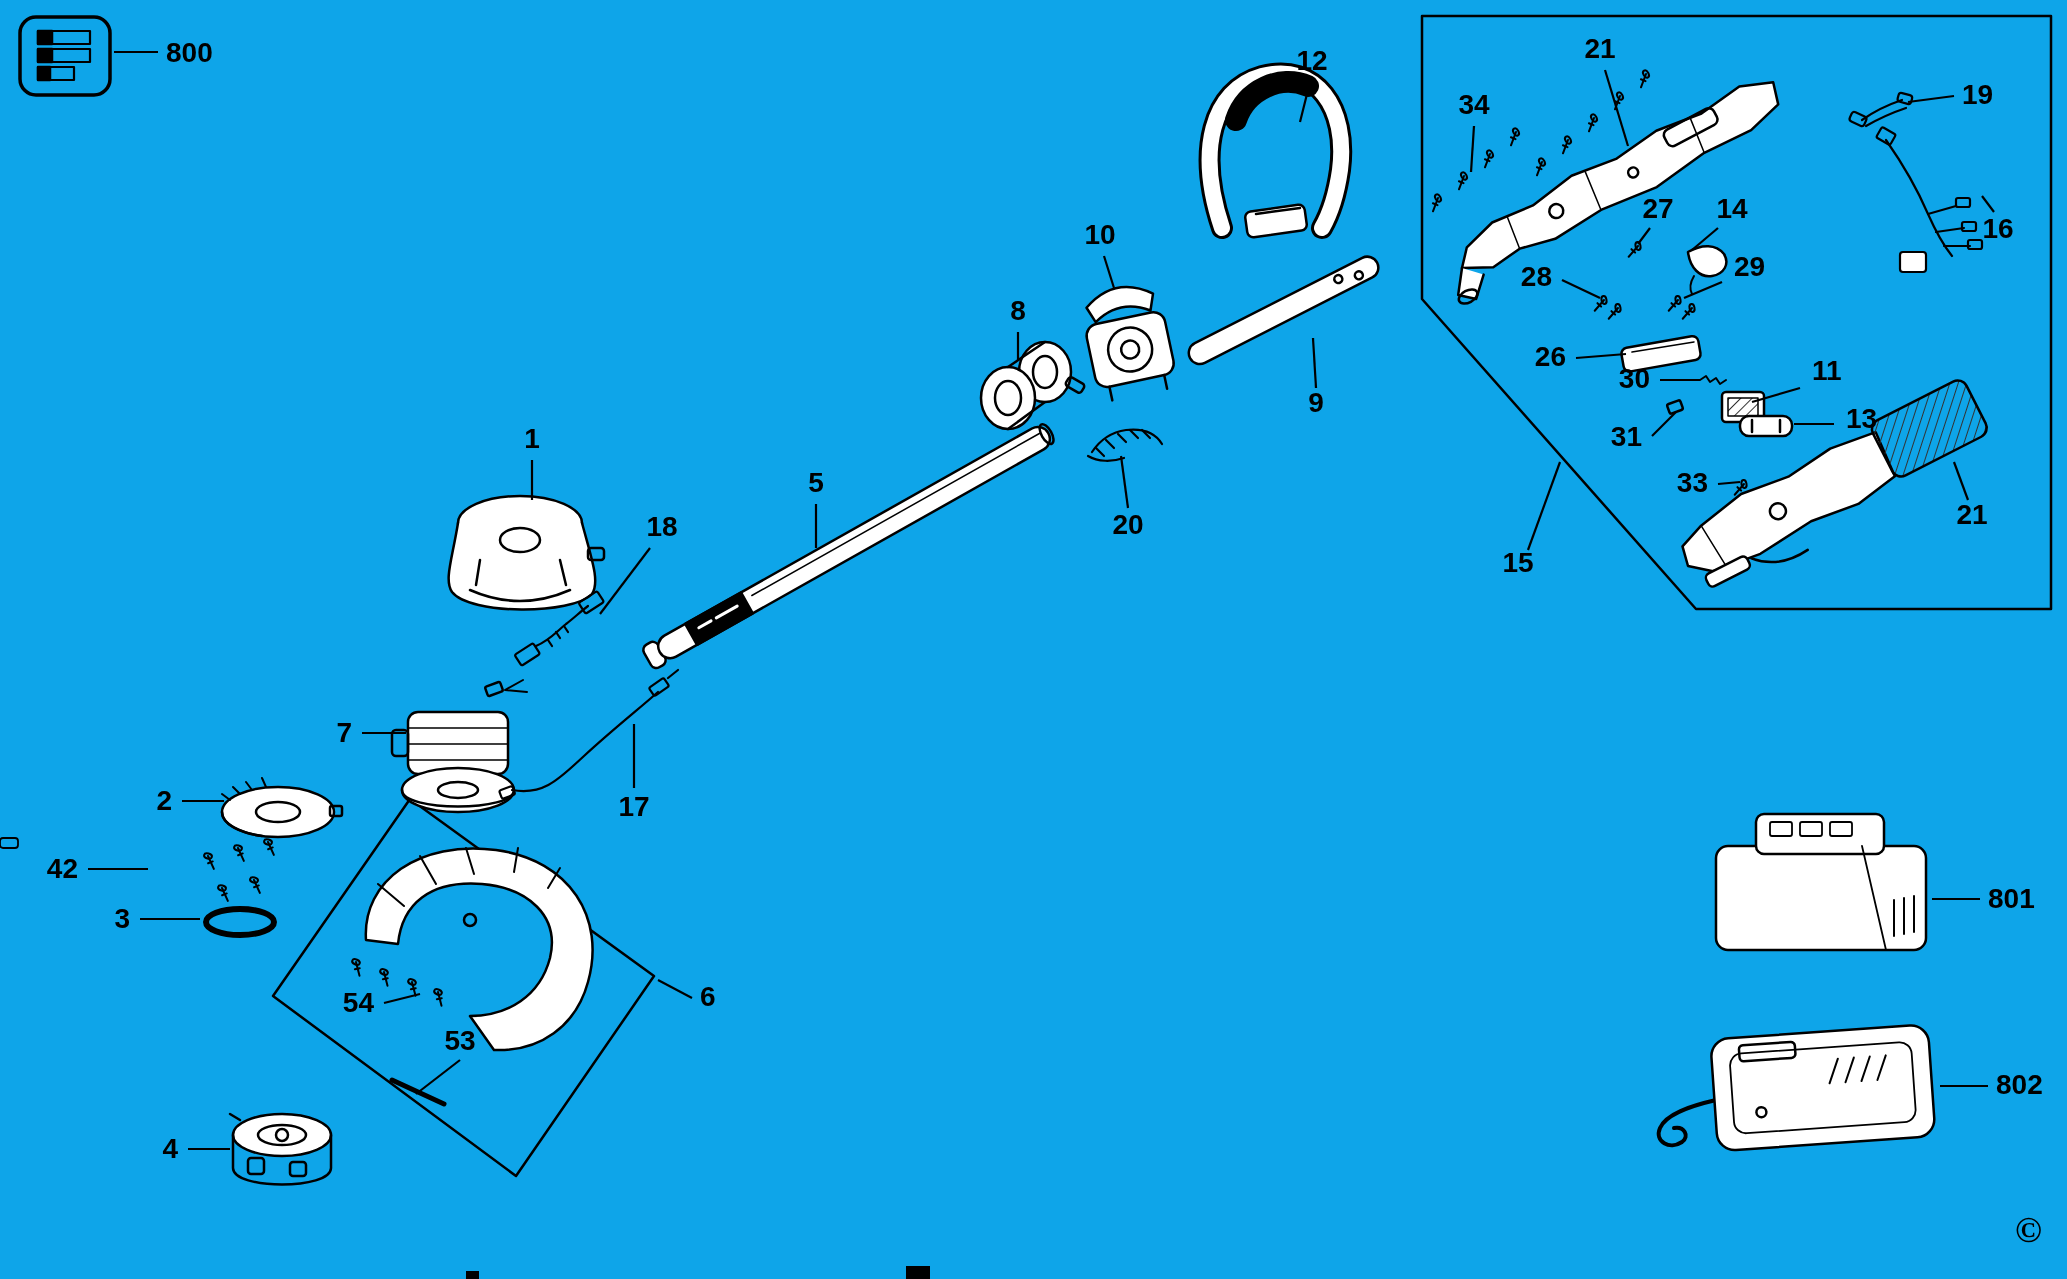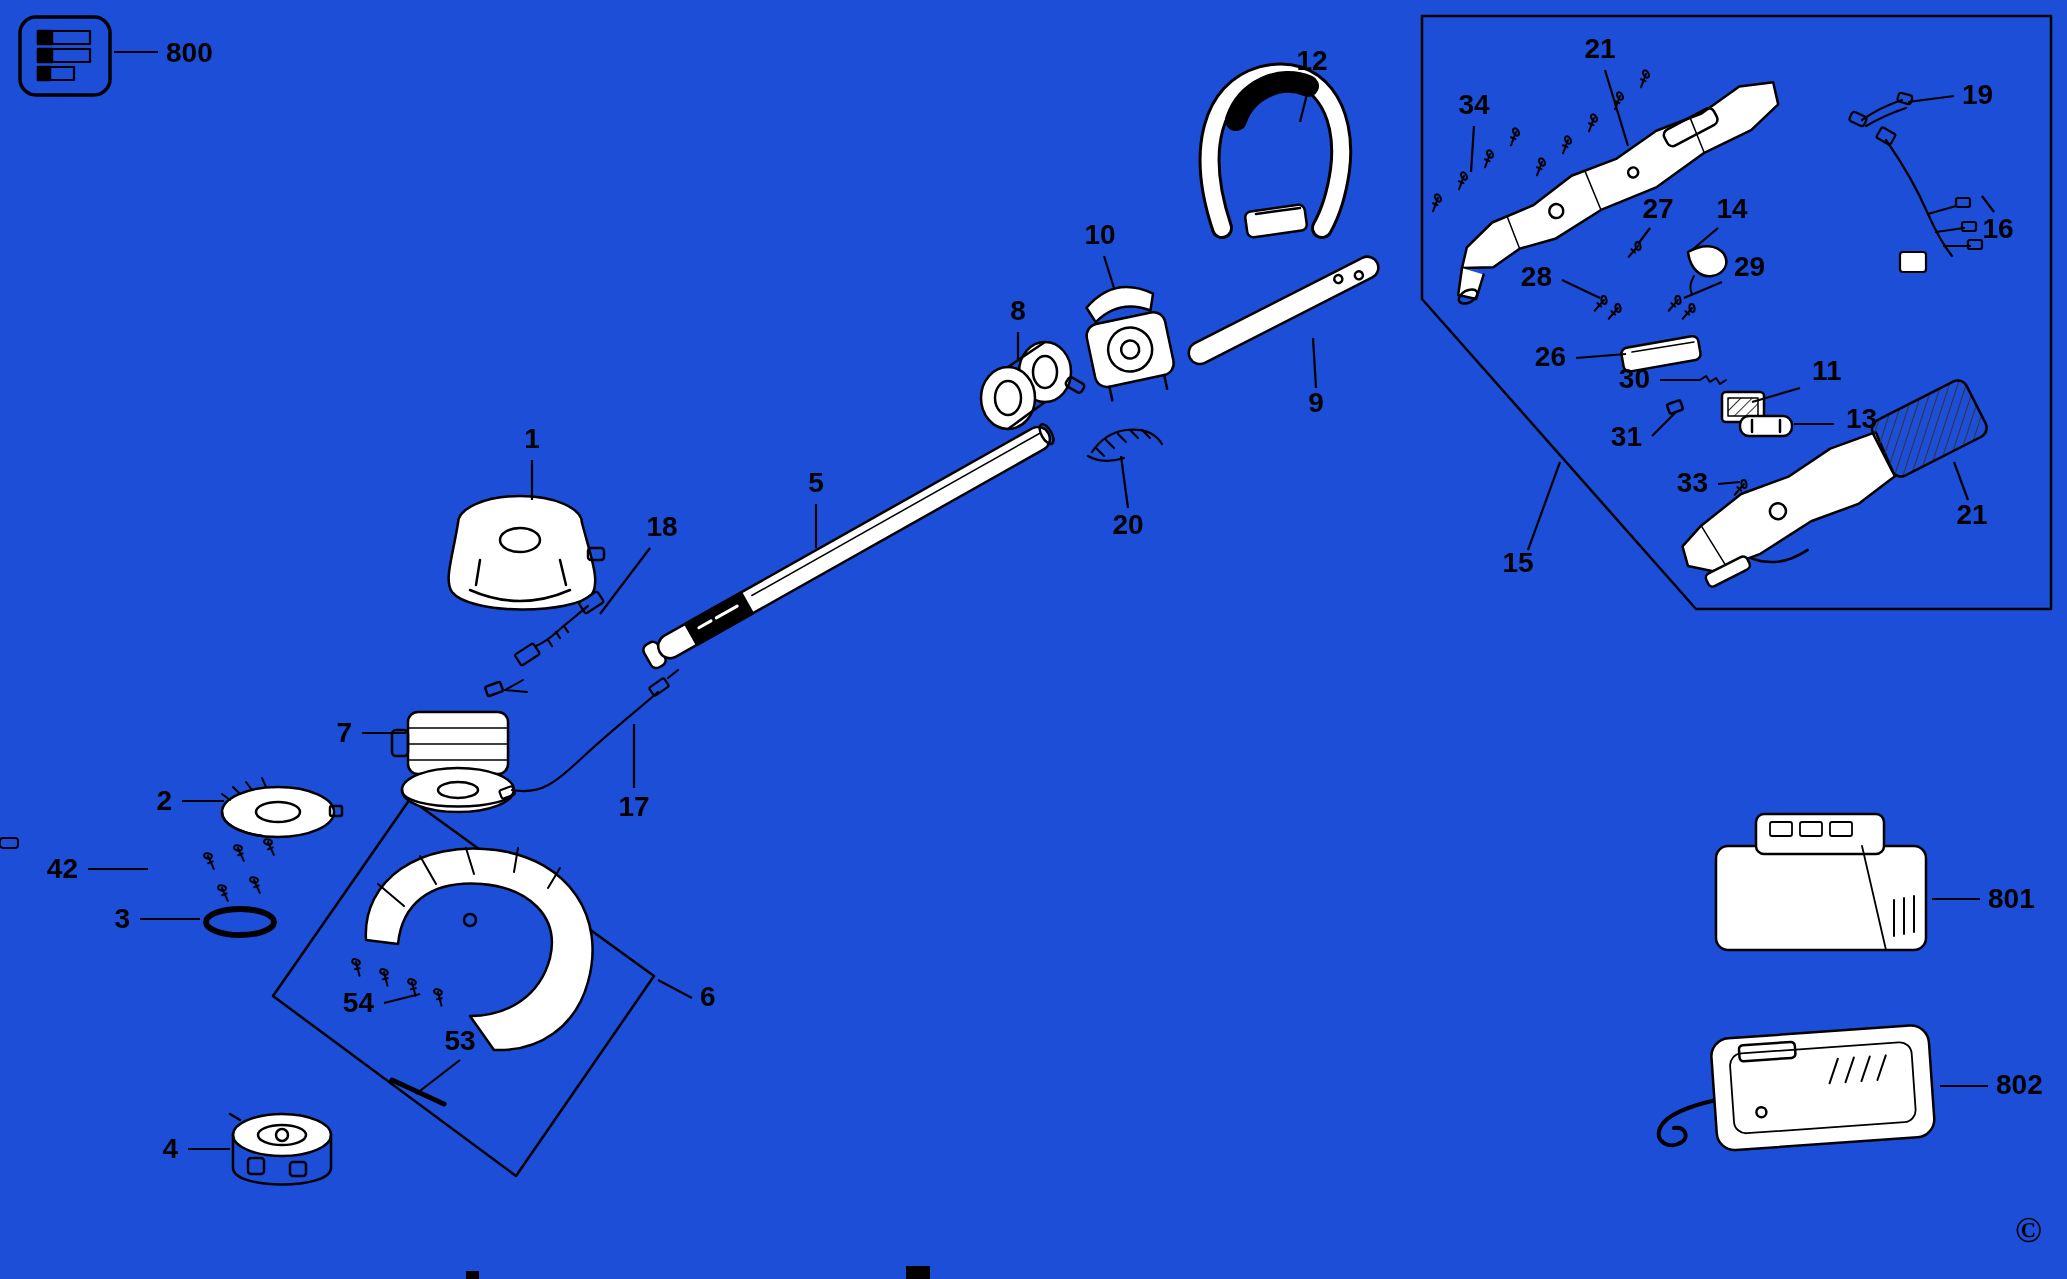--- a/index.html
+++ b/index.html
@@ -1,16 +1,16 @@
 <!DOCTYPE html>
 <html><head>
 <meta charset="utf-8">
 <style>
   html,body{margin:0;padding:0;background:#fff;}
-  .page{position:relative;width:2067px;height:1279px;background:#1d4ed8;overflow:hidden;}
+  .page{position:relative;width:2067px;height:1279px;background:#0ea5e9;overflow:hidden;}
   svg{display:block;}
   .part-label{font-family:"Liberation Sans",sans-serif;font-weight:bold;font-size:28px;fill:#000;}
   .leader{stroke:#000;stroke-width:2.2;fill:none;}
   .copyright{font-family:"Liberation Serif",serif;font-weight:bold;font-size:36px;fill:#000;}
 </style>
 </head>
 <body>
 
 <div class="page">
 <svg viewBox="0 0 2067 1279" width="2067" height="1279" xmlns="http://www.w3.org/2000/svg">

